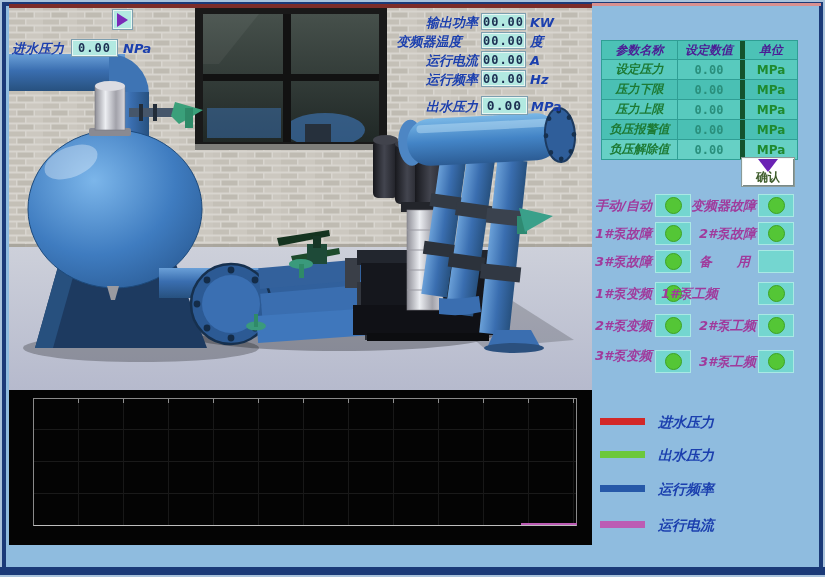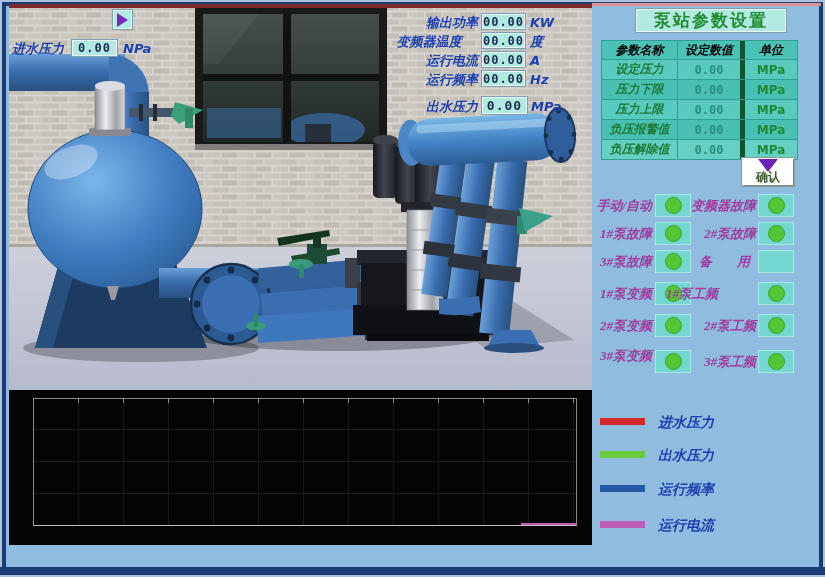--- a/index.html
+++ b/index.html
@@ -18,29 +18,29 @@
   .ptable{left:601px;top:40px;width:197px;border:1px solid #2f9e94;box-sizing:border-box;}
   .prow{display:flex;height:19px;border-top:1px solid #2f9e94;}
   .prow.head{height:18px;border-top:none;background:#4cc2b6;}
   .prow:nth-child(even){background:#58cabe;}
   .prow:nth-child(odd):not(.head){background:#4ac0b4;}
   .prow.last{background:#66d0c5;}
   .pc{display:flex;align-items:center;justify-content:center;box-sizing:border-box;font-weight:bold;font-size:12px;font-style:italic;}
   .c1{width:76px;border-right:1px solid #2f9e94;}
   .c2{width:67px;border-right:5px solid #14532d;}
   .c3{width:52px;}
-  .head .pc{color:#000000;}
+  .head .pc{color:#4c1d95;}
   .pname{color:#1d7a34;}
   .pval{color:#2a8f7c;font-style:normal;font-family:"DejaVu Sans Mono","Liberation Mono",monospace;}
   .punit{color:#1f8a2f;font-style:normal;}
   
   .ind{width:36px;height:23px;background:#74d6d0;border:1px solid #a9e9e4;box-sizing:border-box;
        display:flex;align-items:center;justify-content:center;}
   .lamp{width:17px;height:17px;border-radius:50%;background:#54c636;border:1px solid #3da224;box-sizing:border-box;}
-  .indlab{font-size:13px;font-weight:bold;font-style:italic;color:#a03a9c;white-space:nowrap;text-align:right;line-height:15px;font-family:Liberation Serif, serif;}
+  .indlab{font-size:13px;font-weight:bold;font-style:italic;color:#a03a9c;white-space:nowrap;text-align:right;line-height:15px;}
   
   .chart{left:9px;top:390px;width:583px;height:155px;background:#040404;}
   .plot{left:24px;top:8px;width:544px;height:128px;border:1px solid #8a8a8a;border-bottom-color:#bdbdbd;box-sizing:border-box;
         background-image:repeating-linear-gradient(90deg,transparent 0 44px,#181818 44px 45px),
                          repeating-linear-gradient(0deg,transparent 0 31px,#1a1a1a 31px 32px);}
   .ticks{left:0;top:0;width:100%;height:4px;
          background:repeating-linear-gradient(90deg,transparent 0 44px,#909090 44px 45px);}
   .legend-swatch{width:45px;height:7px;}
   .legend-label{color:#1b3fae;font-weight:bold;font-style:italic;font-size:14px;white-space:nowrap;}
 </style>
@@ -281,23 +281,20 @@
   <div class="abs blab" style="left:530px;top:53px;">A</div>
 
   <div class="abs blab" style="left:380px;top:72px;width:98px;text-align:right;">运行频率</div>
   <div class="abs cyanbox val" style="left:481px;top:70px;width:45px;height:17px;">00.00</div>
   <div class="abs blab" style="left:530px;top:72px;">Hz</div>
 
   <div class="abs blab" style="left:380px;top:99px;width:98px;text-align:right;">出水压力</div>
   <div class="abs cyanbox val" style="left:481px;top:96px;width:47px;height:19px;font-size:13px;">0.00</div>
   <div class="abs blab" style="left:531px;top:99px;">MPa</div>
 
-  <div class="abs cyanbox" style="left:635px;top:8px;width:152px;height:25px;display:flex;align-items:center;justify-content:center;">
-    <span class="glab" style="font-size:17px;letter-spacing:2px;">泵站参数设置</span>
-  </div>
 
   <div class="abs ptable">
     <div class="prow head">
       <div class="pc c1">参数名称</div>
       <div class="pc c2">设定数值</div>
       <div class="pc c3">单位</div>
     </div>
     <div class="prow">
       <div class="pc c1 pname">设定压力</div>
       <div class="pc c2 pval">0.00</div>

